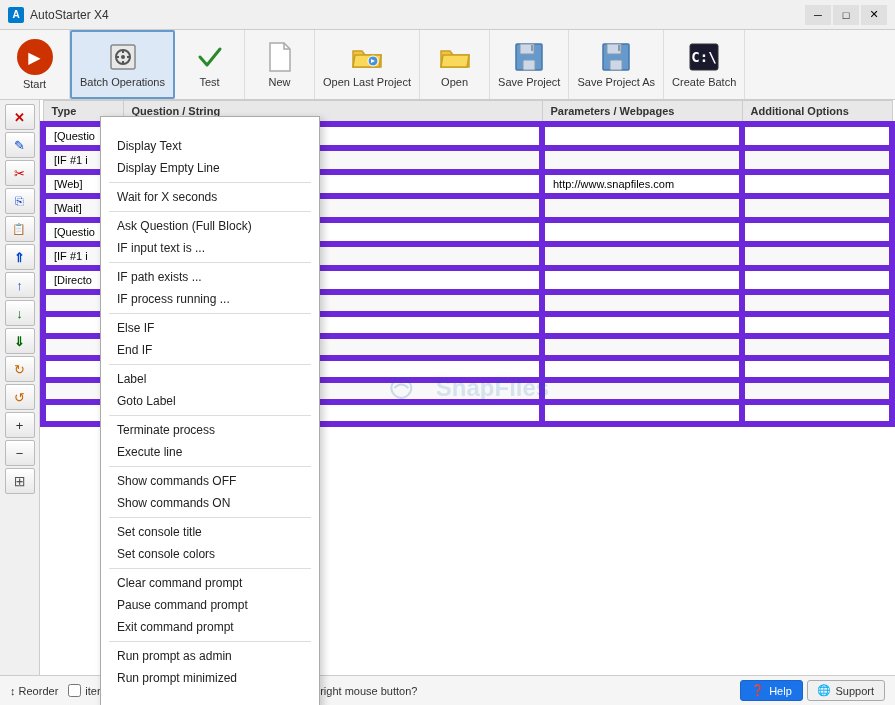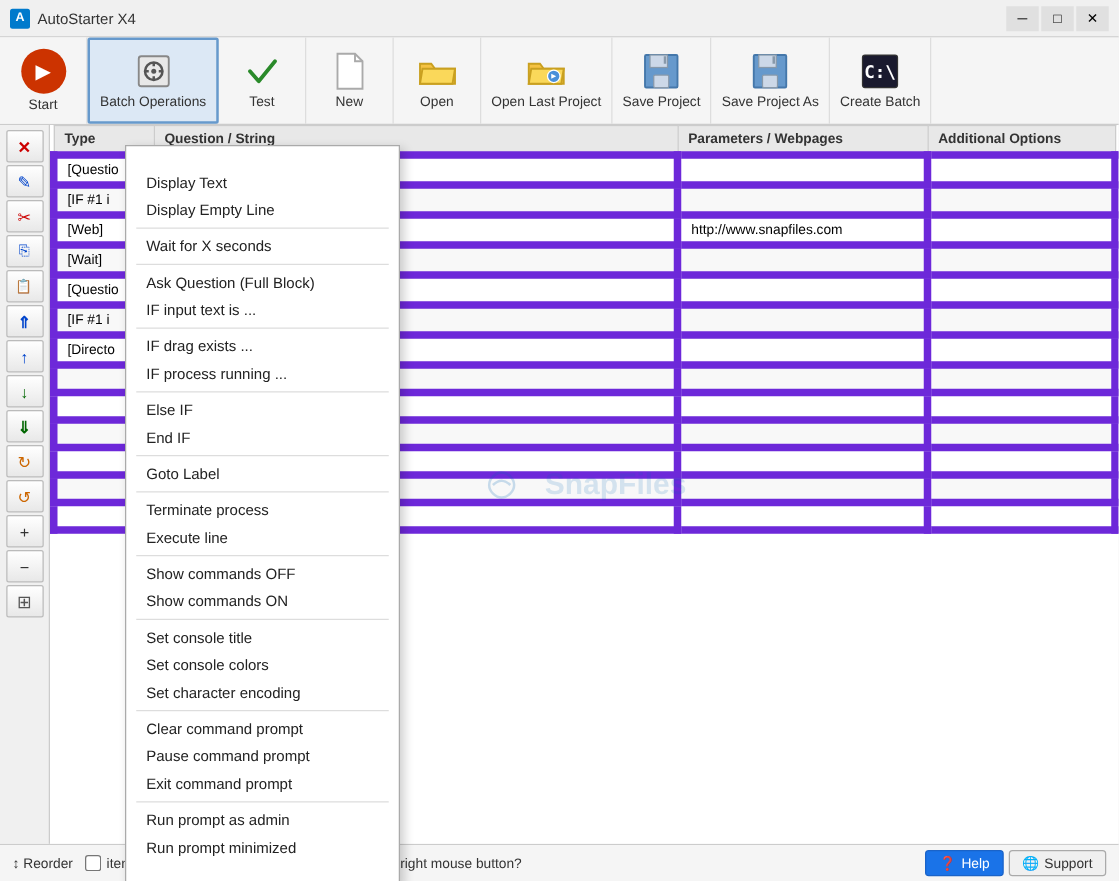--- a/index.html
+++ b/index.html
@@ -219,34 +219,34 @@
         <path d="M18 2 L18 8 L24 8" fill="none" stroke="#aaa" stroke-width="1.5"></path>
       </svg>
     </div>
     <span class="btn-label">New</span>
   </button>
   <button class="toolbar-btn">
     <div class="btn-icon">
       <svg width="32" height="28" viewBox="0 0 32 28">
         <path d="M2 8 L2 24 L30 24 L30 12 L14 12 L11 8 Z" fill="#f5c242" stroke="#c9a020" stroke-width="1.5"></path>
         <path d="M4 12 L30 12 L28 24 L2 24 Z" fill="#fad85a" stroke="#c9a020" stroke-width="1.5"></path>
-      </svg>
-    </div>
-    <span class="btn-label">Open</span>
+        <circle cx="22" cy="18" r="5" fill="#4a90d9" stroke="white" stroke-width="1"></circle>
+        <path d="M20 16 L24 18 L20 20 Z" fill="white"></path>
+      </svg>
+    </div>
+    <span class="btn-label">Open Last Project</span>
   </button>
   <button class="toolbar-btn">
     <div class="btn-icon">
       <svg width="32" height="28" viewBox="0 0 32 28">
         <path d="M2 8 L2 24 L30 24 L30 12 L14 12 L11 8 Z" fill="#f5c242" stroke="#c9a020" stroke-width="1.5"></path>
         <path d="M4 12 L30 12 L28 24 L2 24 Z" fill="#fad85a" stroke="#c9a020" stroke-width="1.5"></path>
-        <circle cx="22" cy="18" r="5" fill="#4a90d9" stroke="white" stroke-width="1"></circle>
-        <path d="M20 16 L24 18 L20 20 Z" fill="white"></path>
-      </svg>
-    </div>
-    <span class="btn-label">Open Last Project</span>
+      </svg>
+    </div>
+    <span class="btn-label">Open</span>
   </button>
   <button class="toolbar-btn">
     <div class="btn-icon">
       <svg width="30" height="30" viewBox="0 0 30 30">
         <rect x="2" y="2" width="26" height="26" rx="1" fill="#6699cc" stroke="#4477aa" stroke-width="1.5"></rect>
         <rect x="6" y="2" width="14" height="10" fill="#ccd8e8" stroke="#8899aa" stroke-width="1"></rect>
         <rect x="9" y="18" width="12" height="10" rx="1" fill="#ccd8e8" stroke="#8899aa" stroke-width="1"></rect>
         <rect x="17" y="3" width="2" height="6" fill="#8899aa"></rect>
       </svg>
     </div>
@@ -418,37 +418,37 @@
 
 <div class="dropdown-menu" id="dropdown-menu">
 <div class="menu-item">Display Text</div>
     <div class="menu-item">Display Empty Line</div>
     <div class="menu-separator"></div>
     <div class="menu-item">Wait for X seconds</div>
     <div class="menu-separator"></div>
     <div class="menu-item">Ask Question (Full Block)</div>
     <div class="menu-item">IF input text is ...</div>
     <div class="menu-separator"></div>
-    <div class="menu-item">IF drag exists ...</div>
+    <div class="menu-item">IF path exists ...</div>
     <div class="menu-item">IF process running ...</div>
     <div class="menu-separator"></div>
     <div class="menu-item">Else IF</div>
     <div class="menu-item">End IF</div>
     <div class="menu-separator"></div>
+    <div class="menu-item">Label</div>
     <div class="menu-item">Goto Label</div>
     <div class="menu-separator"></div>
     <div class="menu-item">Terminate process</div>
     <div class="menu-item">Execute line</div>
     <div class="menu-separator"></div>
     <div class="menu-item">Show commands OFF</div>
     <div class="menu-item">Show commands ON</div>
     <div class="menu-separator"></div>
     <div class="menu-item">Set console title</div>
     <div class="menu-item">Set console colors</div>
-    <div class="menu-item">Set character encoding</div>
     <div class="menu-separator"></div>
     <div class="menu-item">Clear command prompt</div>
     <div class="menu-item">Pause command prompt</div>
     <div class="menu-item">Exit command prompt</div>
     <div class="menu-separator"></div>
     <div class="menu-item">Run prompt as admin</div>
     <div class="menu-item">Run prompt minimized</div>
   </div>
 
 </body></html>

